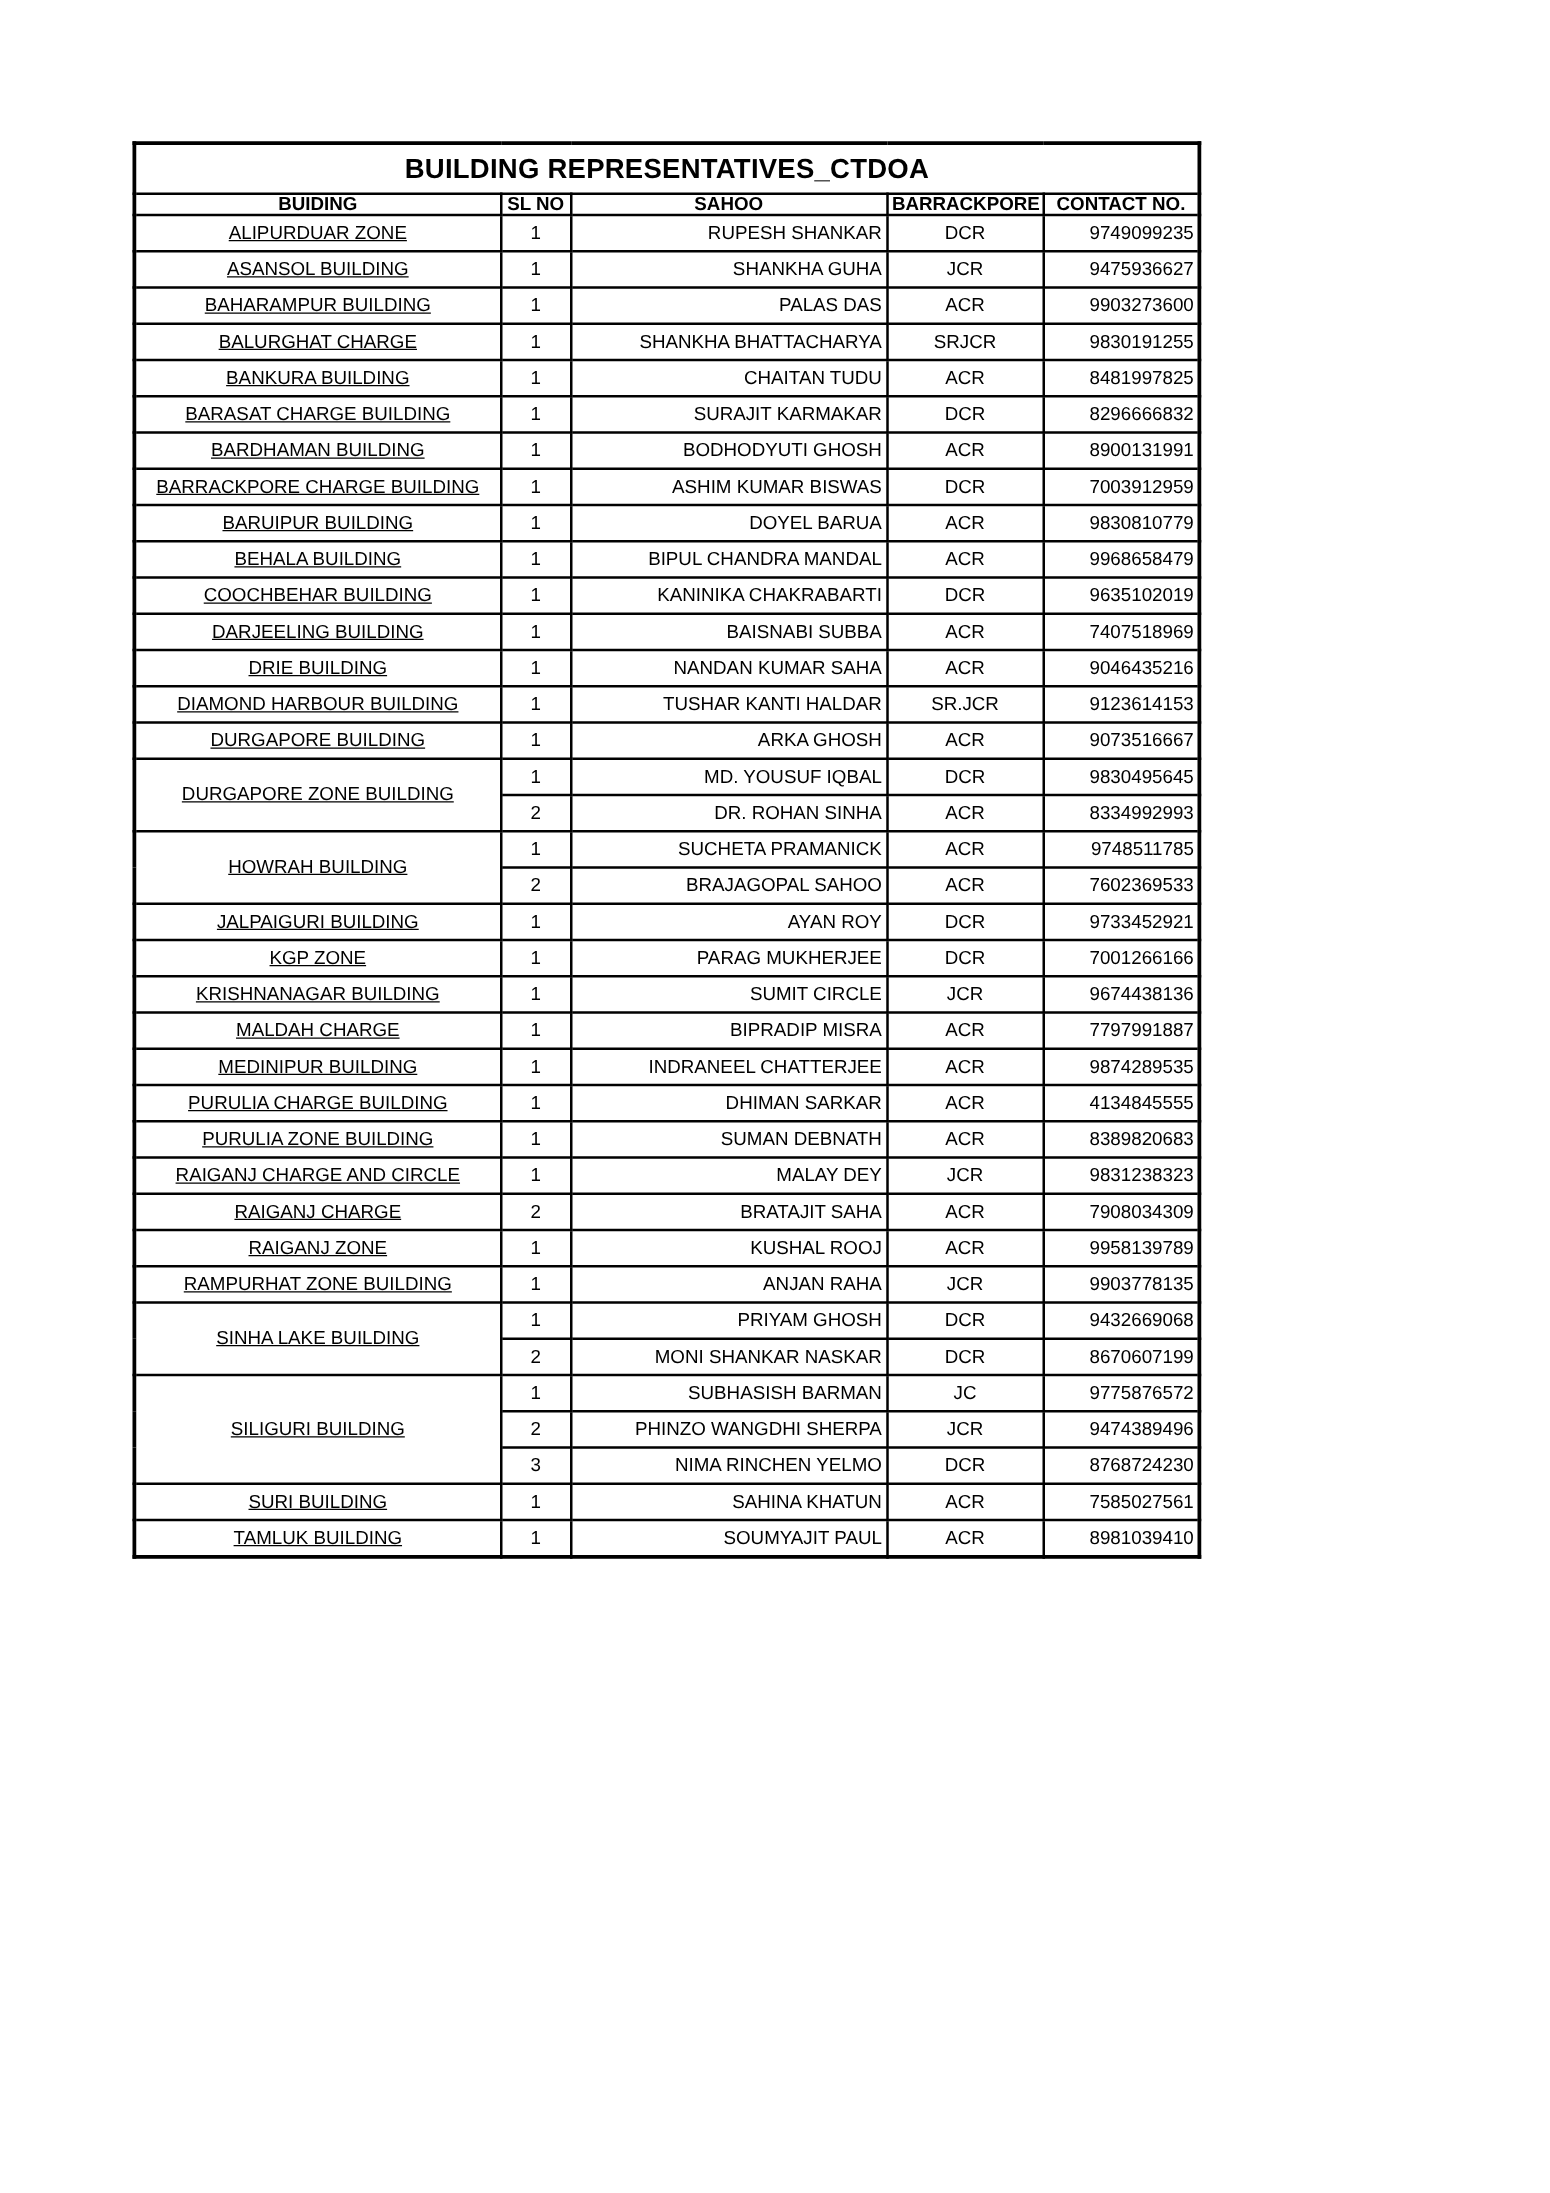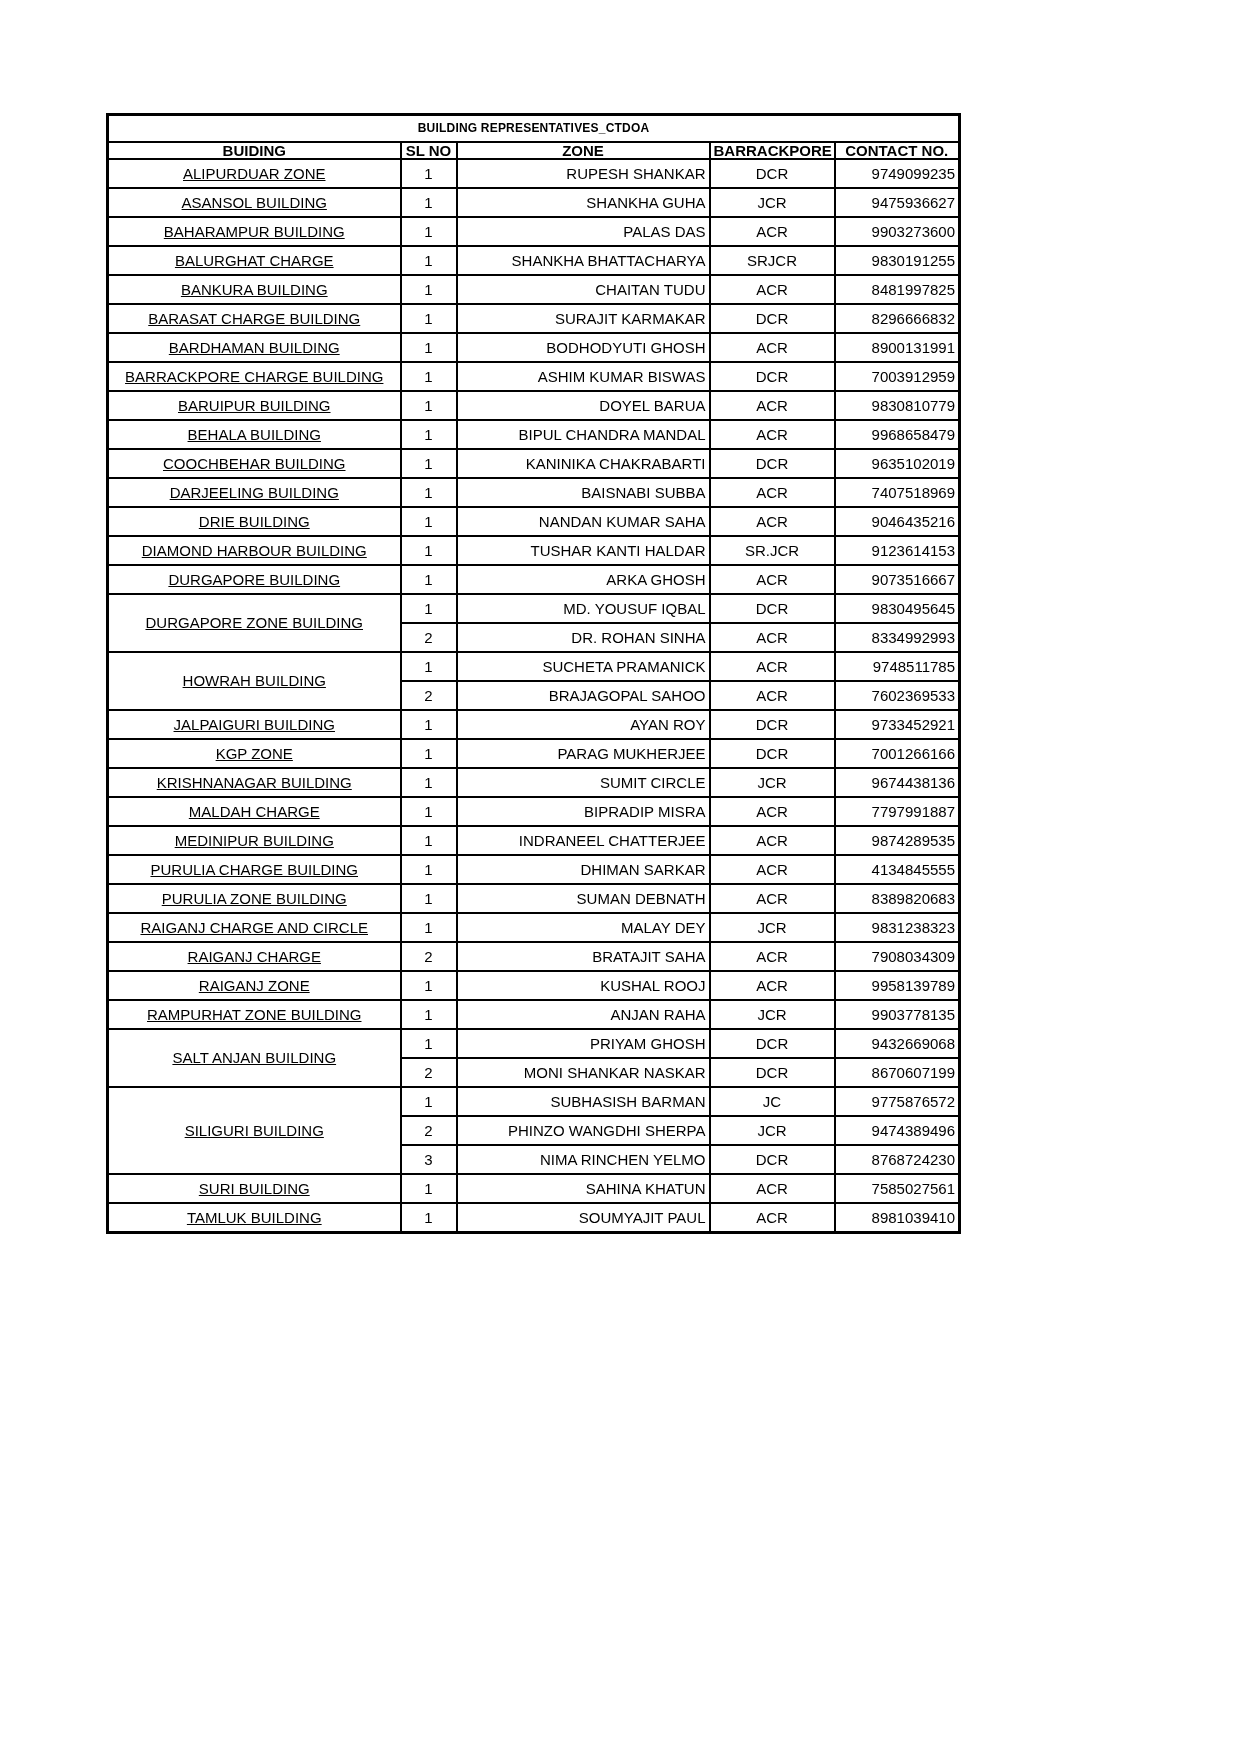--- a/index.html
+++ b/index.html
@@ -28,22 +28,22 @@
     border: 2px solid #000000;
     font-size: 15px;
     line-height: 1.05;
     overflow: hidden;
     white-space: nowrap;
     padding: 0 3px;
     background: #ffffff;
     vertical-align: middle;
   }
   tr.title-row th {
-    height: 27px;
-    font-size: 12px;
+    height: 40px;
+    font-size: 22px;
     font-weight: bold;
     text-align: center;
     letter-spacing: 0.2px;
   }
   tr.header-row th {
     height: 16px;
     font-weight: bold;
     text-align: center;
   }
   tr.data-row { height: 29px; }
@@ -65,21 +65,21 @@
       <col style="width:125px">
       <col style="width:125px">
     </colgroup>
     <thead>
       <tr class="title-row">
         <th colspan="5">BUILDING REPRESENTATIVES_CTDOA</th>
       </tr>
       <tr class="header-row">
         <th>BUIDING</th>
         <th>SL NO</th>
-        <th>ZONE</th>
+        <th>SAHOO</th>
         <th>BARRACKPORE</th>
         <th>CONTACT NO.</th>
       </tr>
     </thead>
     <tbody id="table-body">
         <tr class="data-row">
           <td class="col-building" rowspan="1">ALIPURDUAR ZONE</td>
           <td class="col-sl">1</td>
           <td class="col-name">RUPESH SHANKAR</td>
           <td class="col-desig">DCR</td>
@@ -280,21 +280,21 @@
           <td class="col-contact">9958139789</td>
         </tr>
         <tr class="data-row">
           <td class="col-building" rowspan="1">RAMPURHAT ZONE BUILDING</td>
           <td class="col-sl">1</td>
           <td class="col-name">ANJAN RAHA</td>
           <td class="col-desig">JCR</td>
           <td class="col-contact">9903778135</td>
         </tr>
         <tr class="data-row">
-          <td class="col-building" rowspan="2">SALT ANJAN BUILDING</td>
+          <td class="col-building" rowspan="2">SINHA LAKE BUILDING</td>
           <td class="col-sl">1</td>
           <td class="col-name">PRIYAM GHOSH</td>
           <td class="col-desig">DCR</td>
           <td class="col-contact">9432669068</td>
         </tr>
         <tr class="data-row">
           <td class="col-sl">2</td>
           <td class="col-name">MONI SHANKAR NASKAR</td>
           <td class="col-desig">DCR</td>
           <td class="col-contact">8670607199</td>

